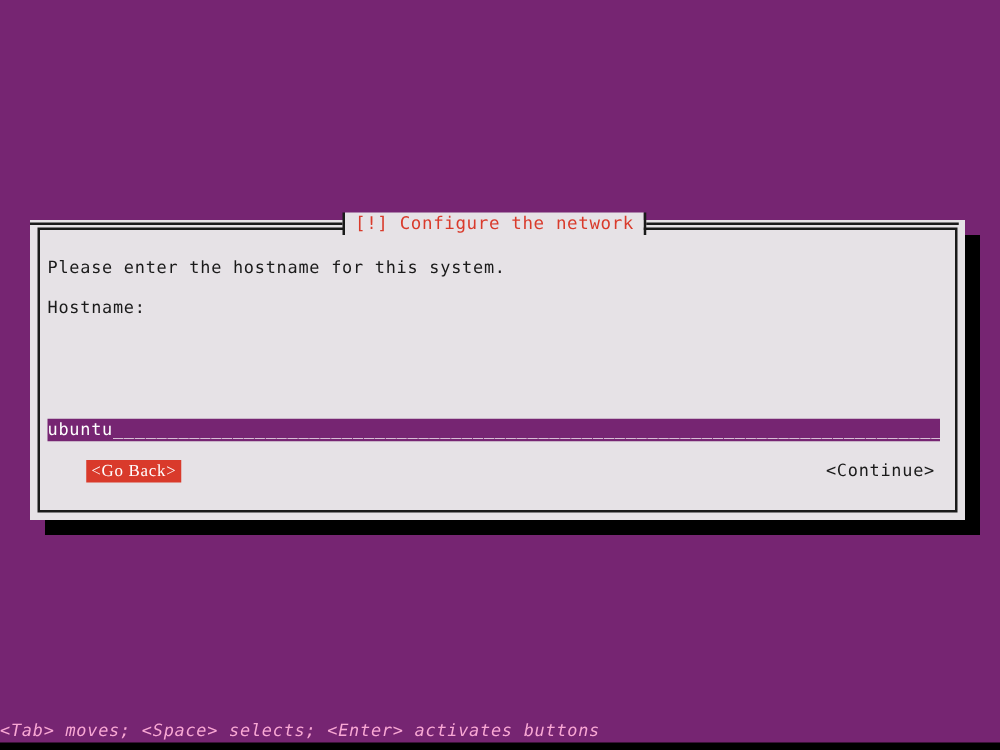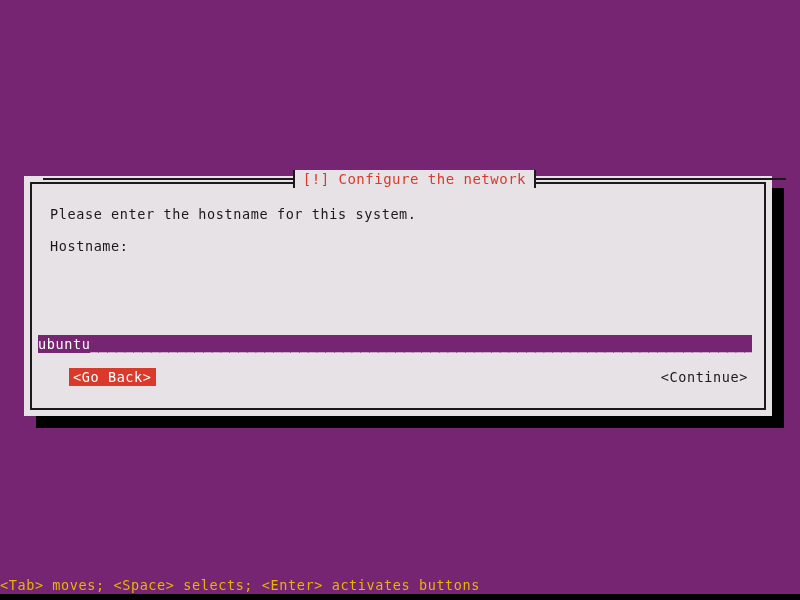--- a/index.html
+++ b/index.html
@@ -47,27 +47,27 @@
     top: 6px;
     right: 6px;
     bottom: 6px;
     border: 2px solid #1a1a1a;
     box-sizing: border-box;
   }
 
   
   .titlebar {
     position: absolute;
-    left: 38px;
+    left: 24px;
     top: 170px;
     width: 748px;
     height: 18px;
     display: flex;
     align-items: center;
-    justify-content: flex-end;
+    justify-content: flex-start;
   }
   .title-rule {
     flex: 0 0 auto;
     height: 2px;
     background: #1a1a1a;
   }
   .title-rule.left  { width: 250px; }
   .title-rule.right { width: 250px; }
   .title-cap {
     flex: 0 0 auto;
@@ -89,21 +89,20 @@
   
   .content {
     position: absolute;
     left: 38px;
     top: 206px;
     width: 716px;
     color: #1a1a1a;
     font-size: 13.5px;
     line-height: 16px;
     letter-spacing: 0.6px;
-    margin-left: 12px;
   }
   .para {
     white-space: pre-wrap;
     margin: 0;
   }
   .para.intro { margin-bottom: 16px; }
   .para.explain { margin-bottom: 18px; }
 
   .field-label {
     font-size: 13.5px;
@@ -147,41 +146,43 @@
     font-size: 13.5px;
     line-height: 18px;
     letter-spacing: 0.6px;
     white-space: pre;
     padding: 0 4px;
   }
   .btn-back {
     left: 31px;
     background: #d93a2b;
     color: #ffffff;
+    font-family: Liberation Serif, serif;
   }
   .btn-continue {
     right: 0;
     background: transparent;
     color: #1a1a1a;
     margin-left: 44px;
   }
 
   
   .statusbar {
     position: absolute;
     left: 0;
     top: 576px;
     width: 800px;
     height: 18px;
-    color: #eab308;
-    font-size: 13.5px;
-    line-height: 18px;
-    letter-spacing: 0.6px;
-    white-space: pre;
-    background: #762572;
+    color: #f9a8d4;
+    font-size: 13.5px;
+    line-height: 18px;
+    letter-spacing: 0.6px;
+    white-space: pre;
+    background: #762572;
+    font-style: italic;
   }
   .bottom-strip {
     position: absolute;
     left: 0;
     top: 594px;
     width: 800px;
     height: 6px;
     background: #000000;
   }
 </style>

